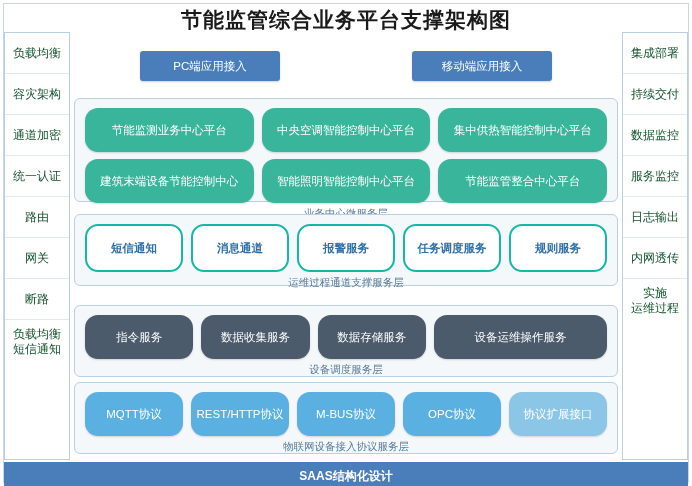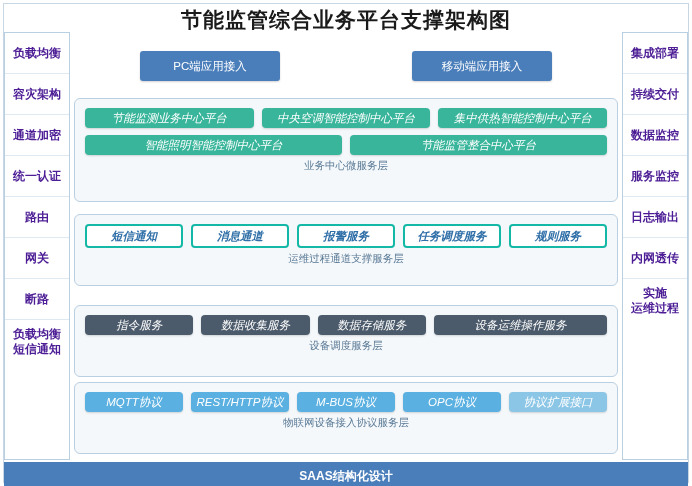--- a/index.html
+++ b/index.html
@@ -21,21 +21,21 @@
   }
   
   .side{
     position:absolute;width:66px;
     border:1px solid #b9cfe2;box-sizing:border-box;background:#fff;
   }
   .side-left{left:4px;top:32px;height:428px;}
   .side-right{left:622px;top:32px;height:428px;}
   .side-cell{
     height:40px;display:flex;align-items:center;justify-content:center;
-    font-size:12px;color:#4c1d95;font-weight:bold;
+    font-size:12px;color:#14532d;font-weight:normal;
     border-bottom:1px solid #dfe9f2;
   }
   .side-cell.tall{height:44px;flex-direction:column;line-height:15px;}
   .side-cell:last-child{border-bottom:none;}
 
   
   .center{
     position:absolute;left:74px;top:32px;width:544px;height:428px;
   }
   .toprow{
@@ -49,25 +49,24 @@
     box-shadow:0 1px 2px rgba(0,0,0,.18);
   }
   .panel{
     position:absolute;left:0;width:544px;
     border:1px solid #b9cfe2;border-radius:6px;background:#f4f8fb;
     box-sizing:border-box;
   }
   .panel-rows{display:flex;flex-direction:column;gap:7px;padding:9px 10px 0 10px;}
   .row{display:flex;gap:8px;justify-content:space-between;}
   .chip{
-    flex:1;height:20px;border-radius:4px;
+    flex:1;height:44px;border-radius:13px;
     display:flex;align-items:center;justify-content:center;
     font-size:11.5px;color:#ffffff;white-space:nowrap;
     box-shadow:0 1px 2px rgba(0,0,0,.15);
-    font-style:italic;
   }
   .teal{background:#38b59a;}
   .slate{background:#4c5b6b;}
   .lightblue{background:#5ab0e0;}
   .lightblue-fade{background:#8cc6e6;}
   .white-chip{
     background:#ffffff;color:#2f6fa8;border:2px solid #14b8a6;
     box-shadow:none;font-weight:bold;
   }
   .panel-caption{
@@ -122,20 +121,21 @@
   </div>
 
   <div class="panel" style="top:66px;height:104px;">
     <div class="panel-rows">
       <div class="row">
         <div class="chip teal">节能监测业务中心平台</div>
         <div class="chip teal">中央空调智能控制中心平台</div>
         <div class="chip teal">集中供热智能控制中心平台</div>
       </div>
       <div class="row">
+        <div class="chip teal">建筑末端设备节能控制中心</div>
         <div class="chip teal">智能照明智能控制中心平台</div>
         <div class="chip teal">节能监管整合中心平台</div>
       </div>
     </div>
     <div class="panel-caption">业务中心微服务层</div>
   </div>
 
   <div class="panel" style="top:182px;height:72px;">
     <div class="panel-rows">
       <div class="row">

